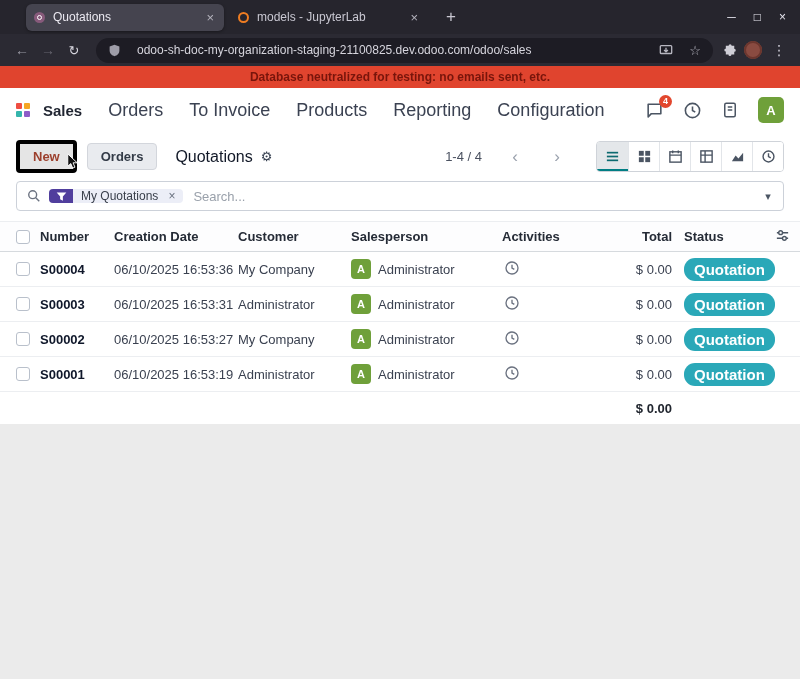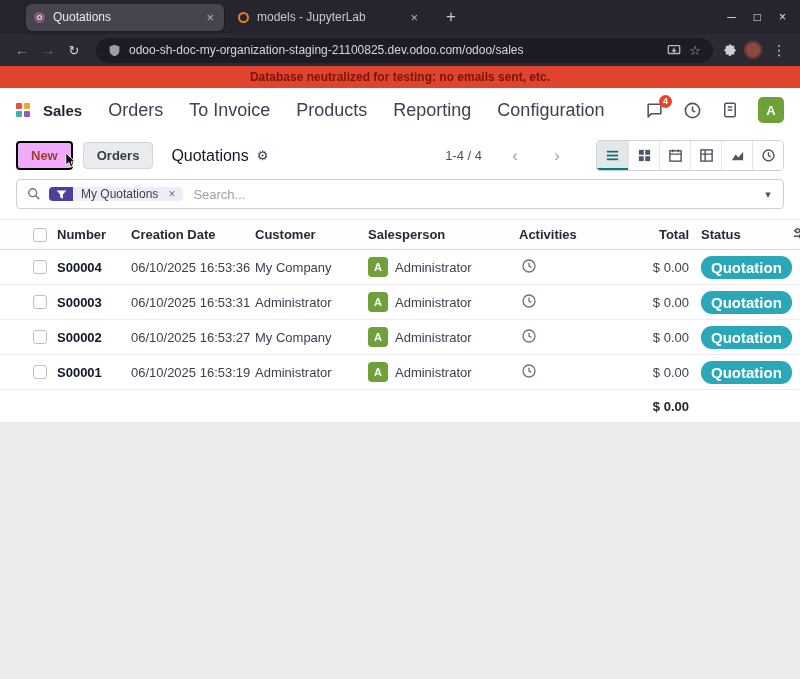--- a/index.html
+++ b/index.html
@@ -15,21 +15,21 @@
   .tab .cls { font-size: 13px; color: #b4b3bd; padding: 0 2px; }
   .fav-odoo { width: 11px; height: 11px; border-radius: 50%; background: #875A7B; display: grid; place-items: center; flex: none; }
   .fav-odoo::after { content: ""; width: 3px; height: 3px; border: 1.5px solid #fff; border-radius: 50%; }
   .fav-jupyter { width: 11px; height: 11px; border-radius: 50%; border: 2px solid #ef7d22; flex: none; }
   .newtab { margin-left: 12px; color: #c9c8d2; font-size: 17px; padding: 0 6px; }
   .win-controls { margin-left: auto; display: flex; gap: 18px; color: #e6e5ee; font-size: 12px; align-items: center; padding-right: 4px; }
 
   .navbar { height: 32px; background: #2b2a33; display: flex; align-items: center; padding: 0 10px; gap: 2px; color: #cfced8; }
   .nav-btn { width: 24px; text-align: center; font-size: 14px; }
   .nav-back { color: #9b9aa5; } .nav-fwd { color: #66656f; } .nav-reload { color: #d6d5de; font-size: 13px; }
-  .urlbar { flex: 1; height: 25px; margin: 0 8px; background: #1d1c24; border-radius: 13px; display: flex; align-items: center; gap: 8px; padding: 0 12px; font-size: 12px; color: #d6d5dd; }
+  .urlbar { flex: 1; height: 25px; margin: 0 8px; background: #1d1c24; border-radius: 13px; display: flex; align-items: center; gap: 16px; padding: 0 12px; font-size: 12px; color: #d6d5dd; }
   .urlbar .url { flex: 1; white-space: nowrap; overflow: hidden; }
   .url-star { color: #b7b6c0; font-size: 13px; }
   .browser-avatar { width: 18px; height: 18px; border-radius: 50%; background: #8a4b41; box-shadow: inset 0 0 0 2px #6b362e; margin: 0 4px; }
   .kebab { color: #cfced8; font-size: 14px; padding: 0 4px; }
 
   
   .banner { height: 22px; background: #e0442e; color: #78150b; display: flex; align-items: center; justify-content: center; font-size: 12px; font-weight: 700; }
 
   
   .app { background: #fff; }
@@ -43,21 +43,21 @@
   .app-name { font-size: 15px; font-weight: 700; color: #1f2430; margin-right: 26px; }
   .menu { display: flex; gap: 26px; font-size: 18px; color: #3b4252; }
   .systray { margin-left: auto; display: flex; align-items: center; gap: 19px; }
   .icon-btn { position: relative; display: grid; place-items: center; color: #4b5563; }
   .badge { position: absolute; top: -6px; right: -8px; background: #e2472e; color: #fff; font-size: 9px; font-weight: 700; border-radius: 8px; padding: 1px 4px; min-width: 13px; text-align: center; line-height: 11px; }
   .user-avatar { width: 26px; height: 26px; border-radius: 5px; background: #6fa03a; color: #fff; display: grid; place-items: center; font-weight: 700; font-size: 13px; }
 
   
   .control-panel { display: flex; align-items: center; padding: 8px 16px 6px; gap: 10px; }
   .btn { font-size: 13px; font-weight: 700; padding: 5px 13px; border-radius: 4px; }
-  .btn-new { position: relative; background: #f0abfc; border: 2px solid #000000; color: #9c3f2c; }
+  .btn-new { position: relative; background: #e5e5e5; border: 4px solid #000000; color: #9c3f2c; }
   .btn-upload { background: #e9ebef; border: 1px solid #d3d6dc; color: #333b47; }
   .cursor-arrow { position: absolute; right: -6px; top: 9px; }
   .view-title { display: flex; align-items: center; gap: 8px; margin-left: 8px; font-size: 16px; font-weight: 500; color: #111827; }
   .gear { font-size: 13px; color: #374151; }
   .cp-right { margin-left: auto; display: flex; align-items: center; gap: 20px; }
   .pager-text { font-size: 13px; color: #4a5160; margin-right: 2px; }
   .pg-btn { color: #9aa1ad; font-size: 17px; width: 22px; text-align: center; line-height: 22px; }
   .switcher { display: flex; border: 1px solid #cfd3d9; border-radius: 4px; overflow: hidden; margin-left: 8px; }
   .sw-btn { width: 31px; height: 29px; display: grid; place-items: center; background: #fff; border-left: 1px solid #e2e5e9; color: #4b5563; }
   .sw-btn:first-child { border-left: none; }
@@ -68,21 +68,21 @@
   .searchbox { height: 30px; border: 1px solid #ccd1d9; border-radius: 4px; display: flex; align-items: center; padding-left: 10px; background: #fff; }
   .facet { display: flex; align-items: stretch; height: 14px; background: #eceef7; border-radius: 4px; overflow: hidden; margin-left: 8px; flex: none; }
   .facet-icon { width: 24px; background: #503e9d; display: grid; place-items: center; }
   .facet-label { display: flex; align-items: center; padding: 0 8px; font-size: 12px; color: #383e4a; }
   .facet-close { display: flex; align-items: center; padding: 0 8px 0 2px; color: #6a7280; font-size: 12px; }
   .search-input { flex: 1; border: none; outline: none; font-size: 13px; color: #374151; padding: 0 10px; background: transparent; font-family: "Liberation Sans", sans-serif; }
   .search-input::placeholder { color: #9aa1ab; }
   .search-caret { width: 30px; align-self: stretch; display: grid; place-items: center; color: #4b5563; font-size: 11px; }
 
   
-  .trow { display: grid; grid-template-columns: 40px 74px 124px 113px 151px 60px 110px 88px 40px; align-items: center; background: #fff; font-size: 13px; color: #3a4150; padding-left: 17px; }
+  .trow { display: grid; grid-template-columns: 40px 74px 124px 113px 151px 60px 110px 88px 40px; align-items: center; background: #fff; font-size: 13px; color: #3a4150; }
   .thead { height: 31px; font-weight: 700; color: #252b36; border-top: 1px solid #eceef1; border-bottom: 1px solid #d6dade; background: #fdfdfe; }
   .tbody .trow { height: 35px; border-bottom: 1px solid #eceef1; }
   .cell-check { padding-left: 16px; }
   .checkbox { width: 14px; height: 14px; border: 1px solid #b9c0cb; border-radius: 3px; background: #fff; display: block; }
   .cell-number { font-weight: 700; color: #0f172a; }
   .cell-total, .h-total { text-align: right; }
   .cell-status { padding-left: 12px; }
   .badge-status { display: inline-block; background: #2aa8b8; color: #fff; font-size: 15px; font-weight: 700; padding: 3px 10px; border-radius: 11px; }
   .cell-sales { display: flex; align-items: center; gap: 7px; }
   .mini-avatar { width: 20px; height: 20px; border-radius: 4px; background: #6fa03a; color: #fff; font-size: 11px; font-weight: 700; display: grid; place-items: center; flex: none; }

